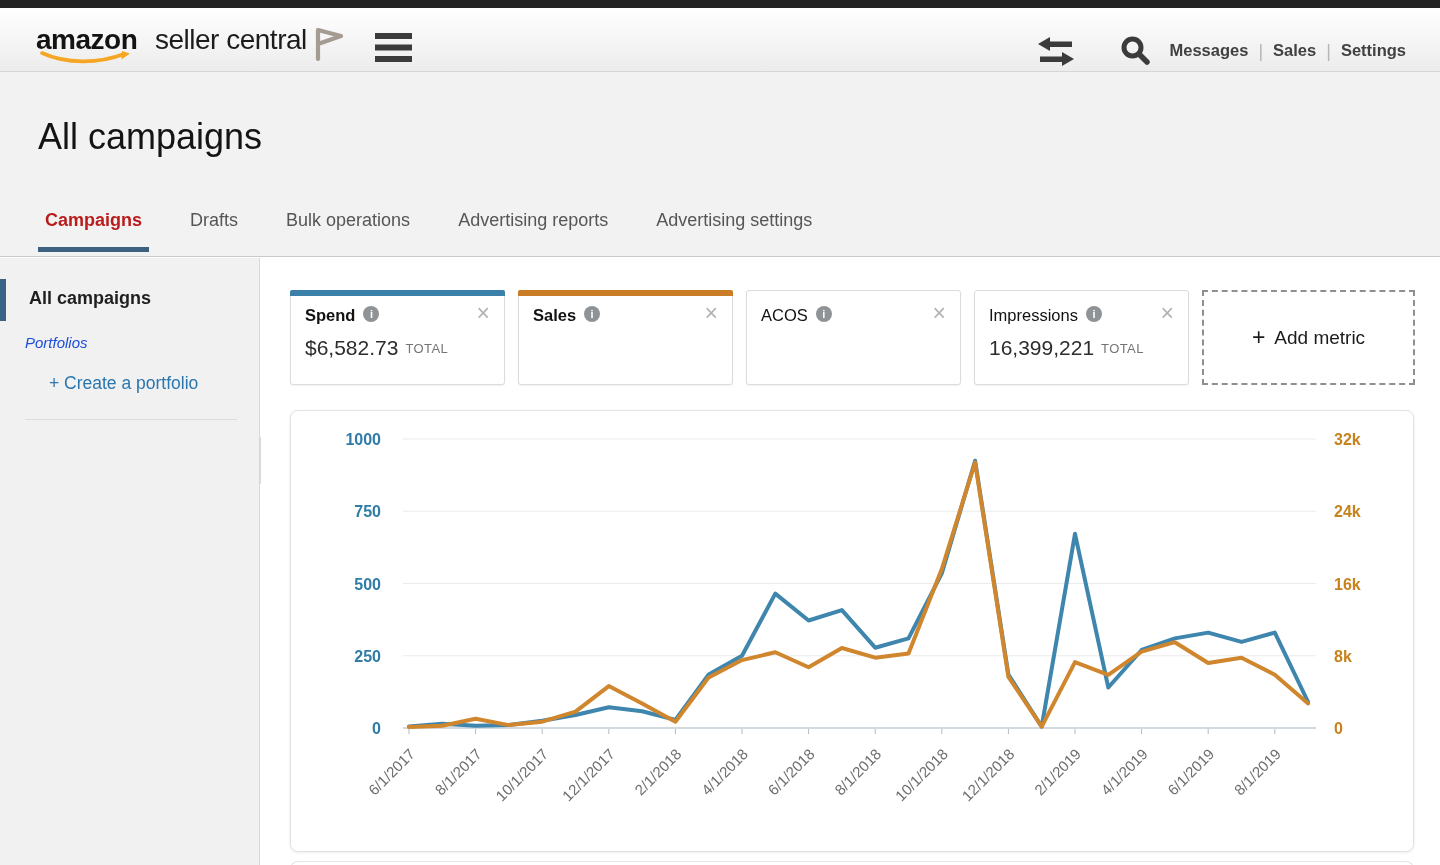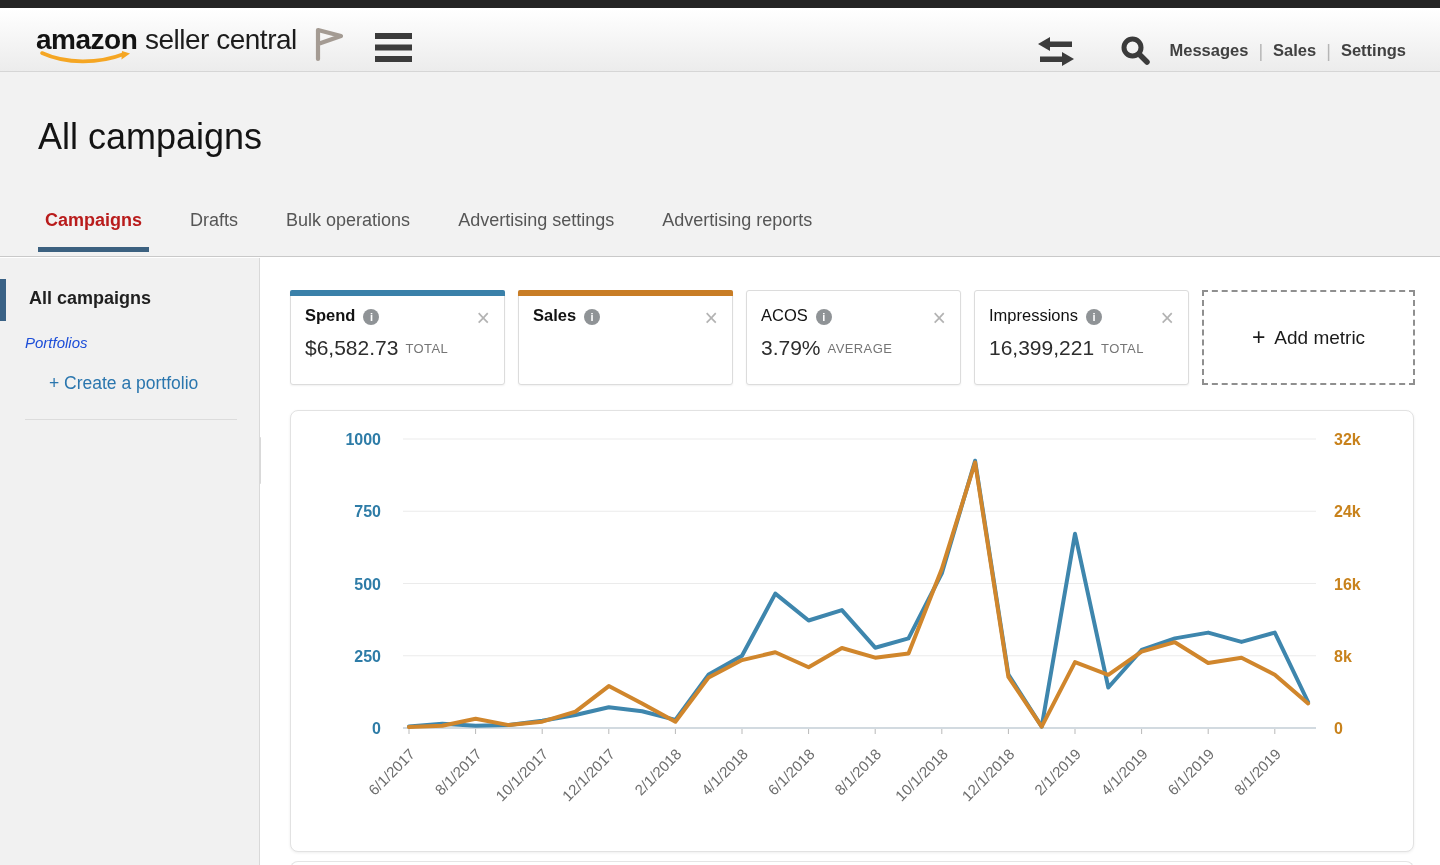--- a/index.html
+++ b/index.html
@@ -4,21 +4,21 @@
 <style>
   * { margin:0; padding:0; box-sizing:border-box; }
   html,body { width:1440px; height:865px; overflow:hidden; background:#fff;
               font-family:"Liberation Sans", sans-serif; }
   .nav-strip { position:absolute; top:0; left:0; right:0; height:8px; background:#242424; }
   .navbar { position:absolute; top:8px; left:0; right:0; height:64px;
             background:linear-gradient(#ffffff,#ececec); border-bottom:1px solid #d6d6d6; }
   .logo { position:absolute; left:36px; top:16px; font-size:28px; color:#131313; white-space:nowrap; }
   .logo-amazon { font-weight:bold; letter-spacing:-0.5px; position:relative; }
   .swoosh { position:absolute; left:2px; top:26px; }
-  .logo-rest { font-weight:400; letter-spacing:-0.5px; color:#1c1c1c; }
+  .logo-rest { font-weight:400; margin-left:10px; letter-spacing:-0.5px; color:#1c1c1c; }
   .flag-icon { position:absolute; left:310px; top:16px; }
   .burger-icon { position:absolute; left:375px; top:25px; }
   .swap-icon { position:absolute; left:1038px; top:29px; }
   .search-icon { position:absolute; left:1119px; top:26px; }
   .nav-links { position:absolute; right:34px; top:33px; display:flex; 
                font-size:16.5px; font-weight:700; color:#414141; }
   .nav-sep { color:#b5b5b5; font-weight:400; margin:0 10px; font-size:18px; }
 
   .header { position:absolute; top:72px; left:0; right:0; height:185px; background:#f2f2f2;
             border-bottom:1px solid #c9c9c9; }
@@ -41,21 +41,21 @@
             clip-path:polygon(0 0,100% 25%,100% 75%,0 100%); cursor:pointer; }
   .handle span { position:absolute; left:4px; top:14px; font-size:15px; font-weight:bold; color:#1a1a1a; }
 
   .main { position:absolute; left:261px; top:0; right:0; bottom:0; background:#fff; }
   .cards-row { position:absolute; left:29px; top:32px; display:flex; gap:13px; }
   .metric-card { width:215px; height:95px; background:#fff; border:1px solid #dcdcdc; border-radius:3px;
                  box-shadow:0 1px 2px rgba(0,0,0,.06); position:relative; cursor:pointer; }
   .metric-accent { position:absolute; top:-1px; left:-1px; right:-1px; height:6px; border-radius:2px 2px 0 0; }
   .accent-spend { background:#3a80a9; }
   .accent-sales { background:#c87d26; }
-  .metric-head { display:flex; align-items:flex-end; padding:15px 14px 0; }
+  .metric-head { display:flex; align-items:flex-start; padding:15px 14px 0; }
   .metric-label { font-size:16.5px; color:#121212; }
   .metric-label.bold { font-weight:bold; }
   .info-icon { width:16px; height:16px; border-radius:50%; background:#8f9396; color:#fff; font-size:11px;
                font-weight:bold; text-align:center; line-height:16px; margin-left:8px; flex:none; }
   .close-icon { margin-left:auto; color:#b3b3b3; font-size:23px; line-height:14px; font-weight:300; cursor:pointer; }
   .metric-value-row { padding:11px 14px 0; display:flex; align-items:center; }
   .metric-value { font-size:21px; color:#2d2d2d; white-space:nowrap; }
   .metric-unit { font-size:13px; color:#757575; margin-left:7px; letter-spacing:.4px; }
   .add-metric { width:213px; height:95px; border:2px dashed #8f8f8f; background:#fff; display:flex;
                 align-items:center; justify-content:center; font-size:19px; color:#1b1b1b; cursor:pointer; }
@@ -105,22 +105,22 @@
     <span>Settings</span>
   </div>
 </div>
 
 <div class="header">
   <div class="page-title">All campaigns</div>
   <div class="tabs">
     <div class="tab active">Campaigns</div>
     <div class="tab">Drafts</div>
     <div class="tab">Bulk operations</div>
+    <div class="tab">Advertising reports</div>
     <div class="tab">Advertising settings</div>
-    <div class="tab">Advertising reports</div>
   </div>
 </div>
 
 <div class="content">
   <div class="sidebar">
     <div class="side-accent"></div>
     <div class="side-item-active">All campaigns</div>
     <div class="side-item">Portfolios</div>
     <div class="side-link">+ Create a portfolio</div>
     <div class="side-divider"></div>
@@ -153,24 +153,20 @@
           <span class="info-icon">i</span>
           <span class="close-icon">×</span>
         </div>
       </div>
 
       <div class="metric-card">
         <div class="metric-head">
           <span class="metric-label">ACOS</span>
           <span class="info-icon">i</span>
           <span class="close-icon">×</span>
-        </div>
-        <div class="metric-value-row">
-          <span class="metric-value">3.79%</span>
-          <span class="metric-unit">AVERAGE</span>
         </div>
       </div>
 
       <div class="metric-card">
         <div class="metric-head">
           <span class="metric-label">Impressions</span>
           <span class="info-icon">i</span>
           <span class="close-icon">×</span>
         </div>
         <div class="metric-value-row">

